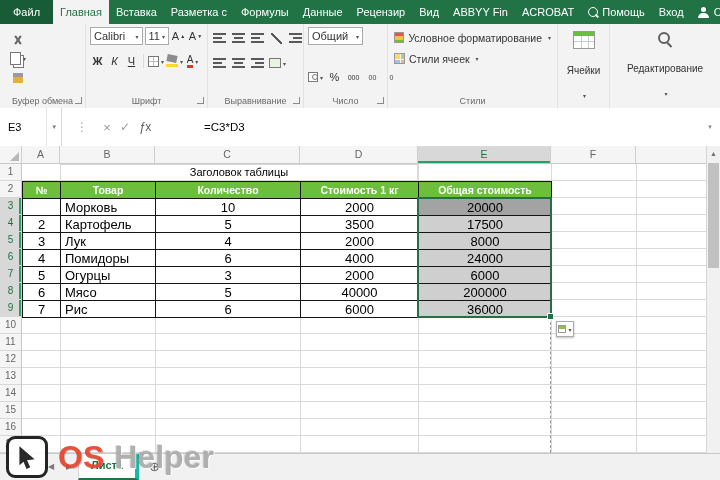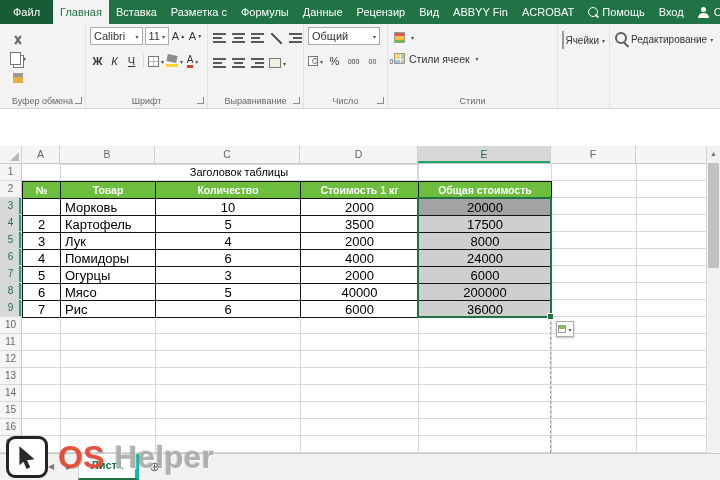--- a/index.html
+++ b/index.html
@@ -63,36 +63,36 @@
   .ic{width:13px;height:10px;background-repeat:no-repeat;display:inline-block}
   .ic.l{background-image:linear-gradient(#595959,#595959),linear-gradient(#595959,#595959),linear-gradient(#595959,#595959);
     background-size:13px 2px,9px 2px,13px 2px;background-position:0 0,0 4px,0 8px}
   .ic.c{background-image:linear-gradient(#595959,#595959),linear-gradient(#595959,#595959),linear-gradient(#595959,#595959);
     background-size:13px 2px,9px 2px,13px 2px;background-position:0 0,2px 4px,0 8px}
   .ic.r{background-image:linear-gradient(#595959,#595959),linear-gradient(#595959,#595959),linear-gradient(#595959,#595959);
     background-size:13px 2px,9px 2px,13px 2px;background-position:0 0,4px 4px,0 8px}
   .rot-icon{width:11px;height:11px;background:linear-gradient(45deg,transparent 45%,#595959 45% 55%,transparent 55%)}
   .merge-icon{width:12px;height:10px;border:1px solid #777;background:#EAF3E2;box-sizing:border-box}
   .g-number{width:84px}
-  .num-fmt{width:72px;margin-bottom:8px}
+  .num-fmt{width:55px;margin-bottom:24px}
   .nrow{display:flex;gap:4px;align-items:center}
   .money-icon{width:12px;height:8px;border:1px solid #7a7a7a;background:#fff;position:relative}
   .money-icon::after{content:"";position:absolute;left:3px;top:1px;width:4px;height:4px;border:1px solid #7a7a7a;border-radius:50%}
   .small000{font-size:7px}
   .decbtn{font-size:7px;color:#444}
   .g-styles{width:170px}
   .style-btn{display:flex;align-items:center;gap:4px;height:21px;padding:0 2px;white-space:nowrap;font-size:10.5px;overflow:hidden}
   .cf-icon{width:11px;height:11px;border:1px solid #999;box-sizing:border-box;background:linear-gradient(#E2574C 0 3px,#F5C243 3px 7px,#6CBE3C 7px)}
   .ft-icon{width:11px;height:11px;border:1px solid #4472C4;box-sizing:border-box;background:linear-gradient(#5B9BD5 0 3px,#fff 3px)}
   .cs-icon{width:11px;height:11px;border:1px solid #999;box-sizing:border-box;background-repeat:no-repeat;background-image:
     linear-gradient(#FFD966,#FFD966),linear-gradient(#A9D08E,#A9D08E),linear-gradient(#9DC3E6,#9DC3E6),linear-gradient(#F4B183,#F4B183);
     background-size:5px 5px;background-position:0 0,6px 0,0 6px,6px 6px}
   .g-cells{width:52px}
   .g-editing{flex:1 1 auto;border-right:none}
-  .big-btn{display:flex;flex-direction:row;align-items:center;gap:1px;padding-top:4px;font-size:10px;color:#333}
+  .big-btn{display:flex;flex-direction:column;align-items:center;gap:16px;padding-top:4px;font-size:10px;color:#333}
   .cells-icon{width:22px;height:18px;border:1px solid #999;box-sizing:border-box;background:
     linear-gradient(var(--header_green,#6CBE3C),var(--header_green,#6CBE3C)) 0 0/100% 4px no-repeat,
     linear-gradient(#ccc,#ccc) 0 9px/100% 1px no-repeat,
     linear-gradient(#ccc,#ccc) 7px 0/1px 100% no-repeat,
     linear-gradient(#ccc,#ccc) 14px 0/1px 100% no-repeat,#fff}
   .mag-icon{width:16px;height:16px;position:relative}
   .mag-icon::before{content:"";position:absolute;left:1px;top:1px;width:8px;height:8px;border:2px solid #5f5f5f;border-radius:50%}
   .mag-icon::after{content:"";position:absolute;left:11px;top:11px;width:6px;height:2px;background:#5f5f5f;transform:rotate(45deg);transform-origin:0 0}
 
   
@@ -301,20 +301,21 @@
         <div class="tbtn decbtn">00</div>
         <div class="tbtn decbtn">0</div>
       </div>
       <div class="glabel">Число</div>
       <span class="dlaunch"></span>
     </div>
 
     <div class="rgroup g-styles">
       <div class="style-btn">
         <span class="cf-icon"></span>
+        <span>Условное форматирование</span>
         <span class="dd">▾</span>
       </div>
       <div class="style-btn">
         <span class="cs-icon"></span>
         <span>Стили ячеек</span>
         <span class="dd">▾</span>
       </div>
       <div class="glabel">Стили</div>
     </div>
 
@@ -328,20 +329,32 @@
 
     <div class="rgroup g-editing">
       <div class="big-btn">
         <span class="mag-icon"></span>
         <span>Редактирование</span>
         <span class="dd">▾</span>
       </div>
     </div>
   </div>
 
+  <div class="fbar">
+    <div class="namebox">
+      <span>E3</span>
+      <span class="nb-dd">▾</span>
+    </div>
+    <div class="fb-grip">⋮</div>
+    <div class="fb-btn cancel">×</div>
+    <div class="fb-btn enter">✓</div>
+    <div class="fb-btn fx"><i>ƒ</i><span>x</span></div>
+    <div class="fb-formula">=C3*D3</div>
+    <div class="fb-expand">▾</div>
+  </div>
 
   <div class="sheet">
     <div class="colhdr">
       <div class="chc w-corner"></div>
       <div class="chc w-a">A</div>
       <div class="chc w-b">B</div>
       <div class="chc w-c">C</div>
       <div class="chc w-d">D</div>
       <div class="chc w-e sel">E</div>
       <div class="chc w-f">F</div>

